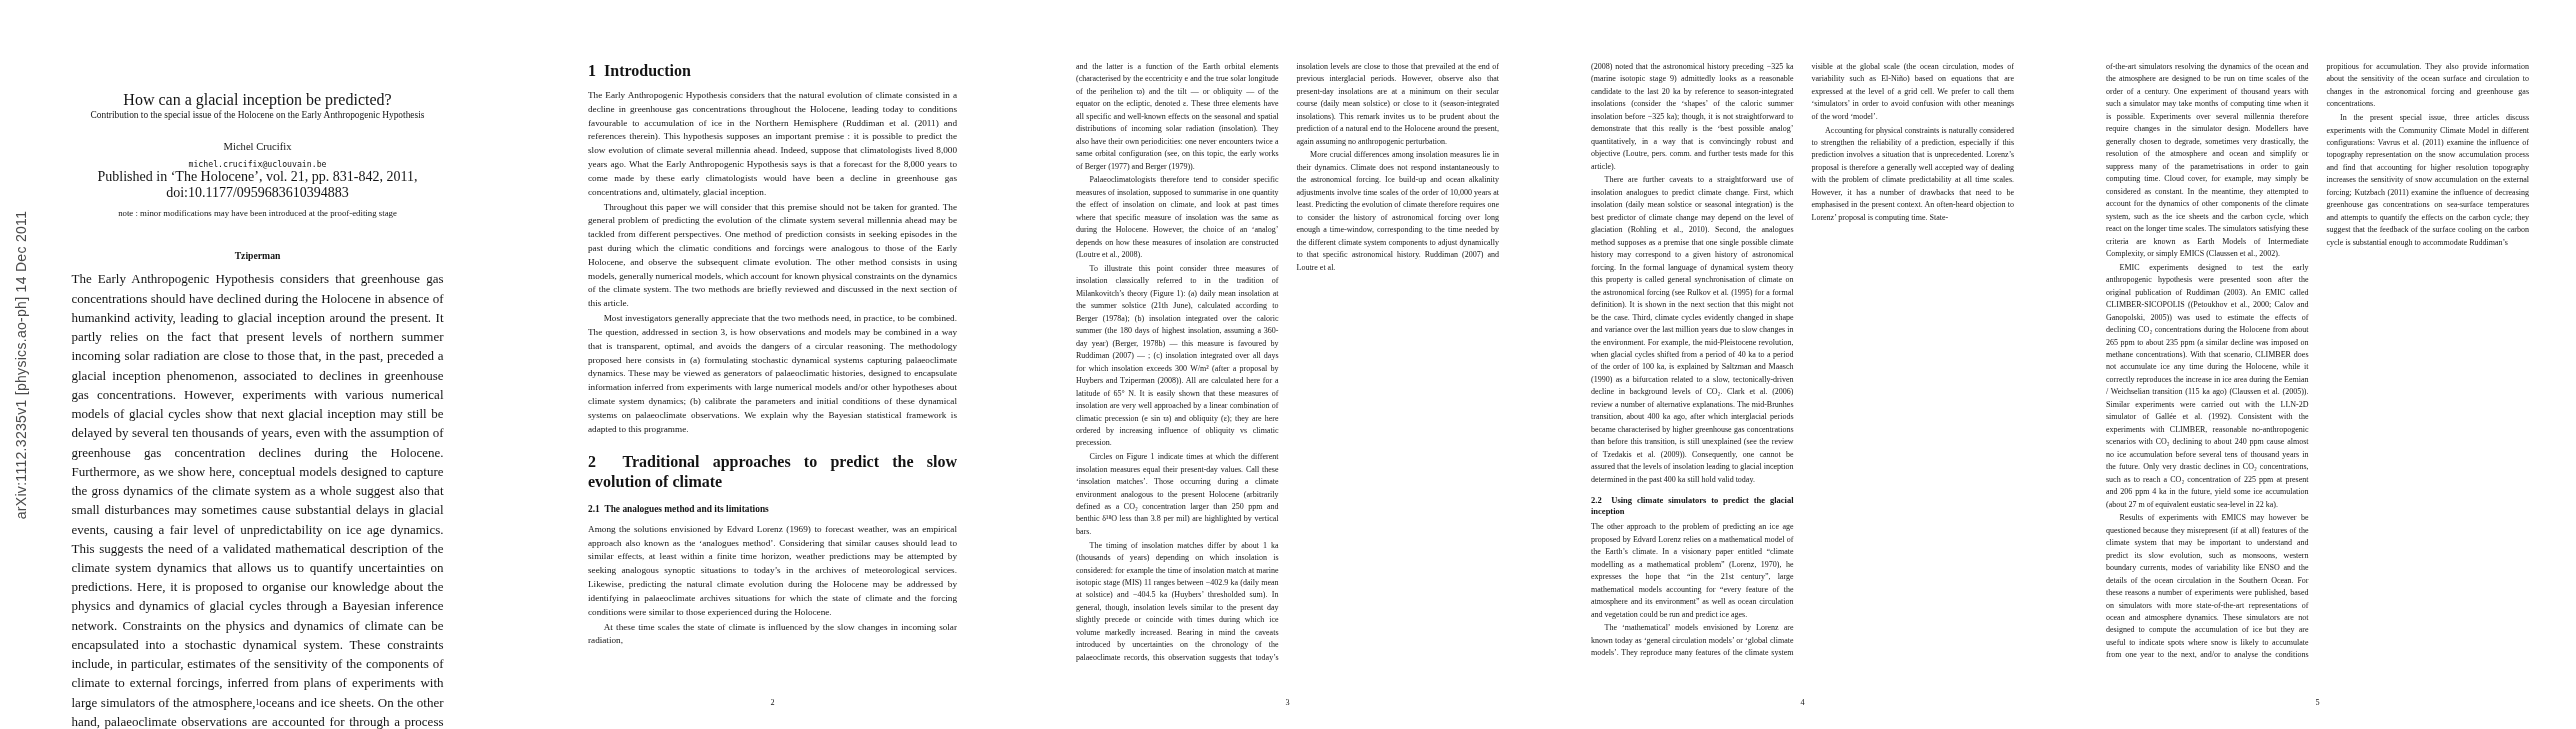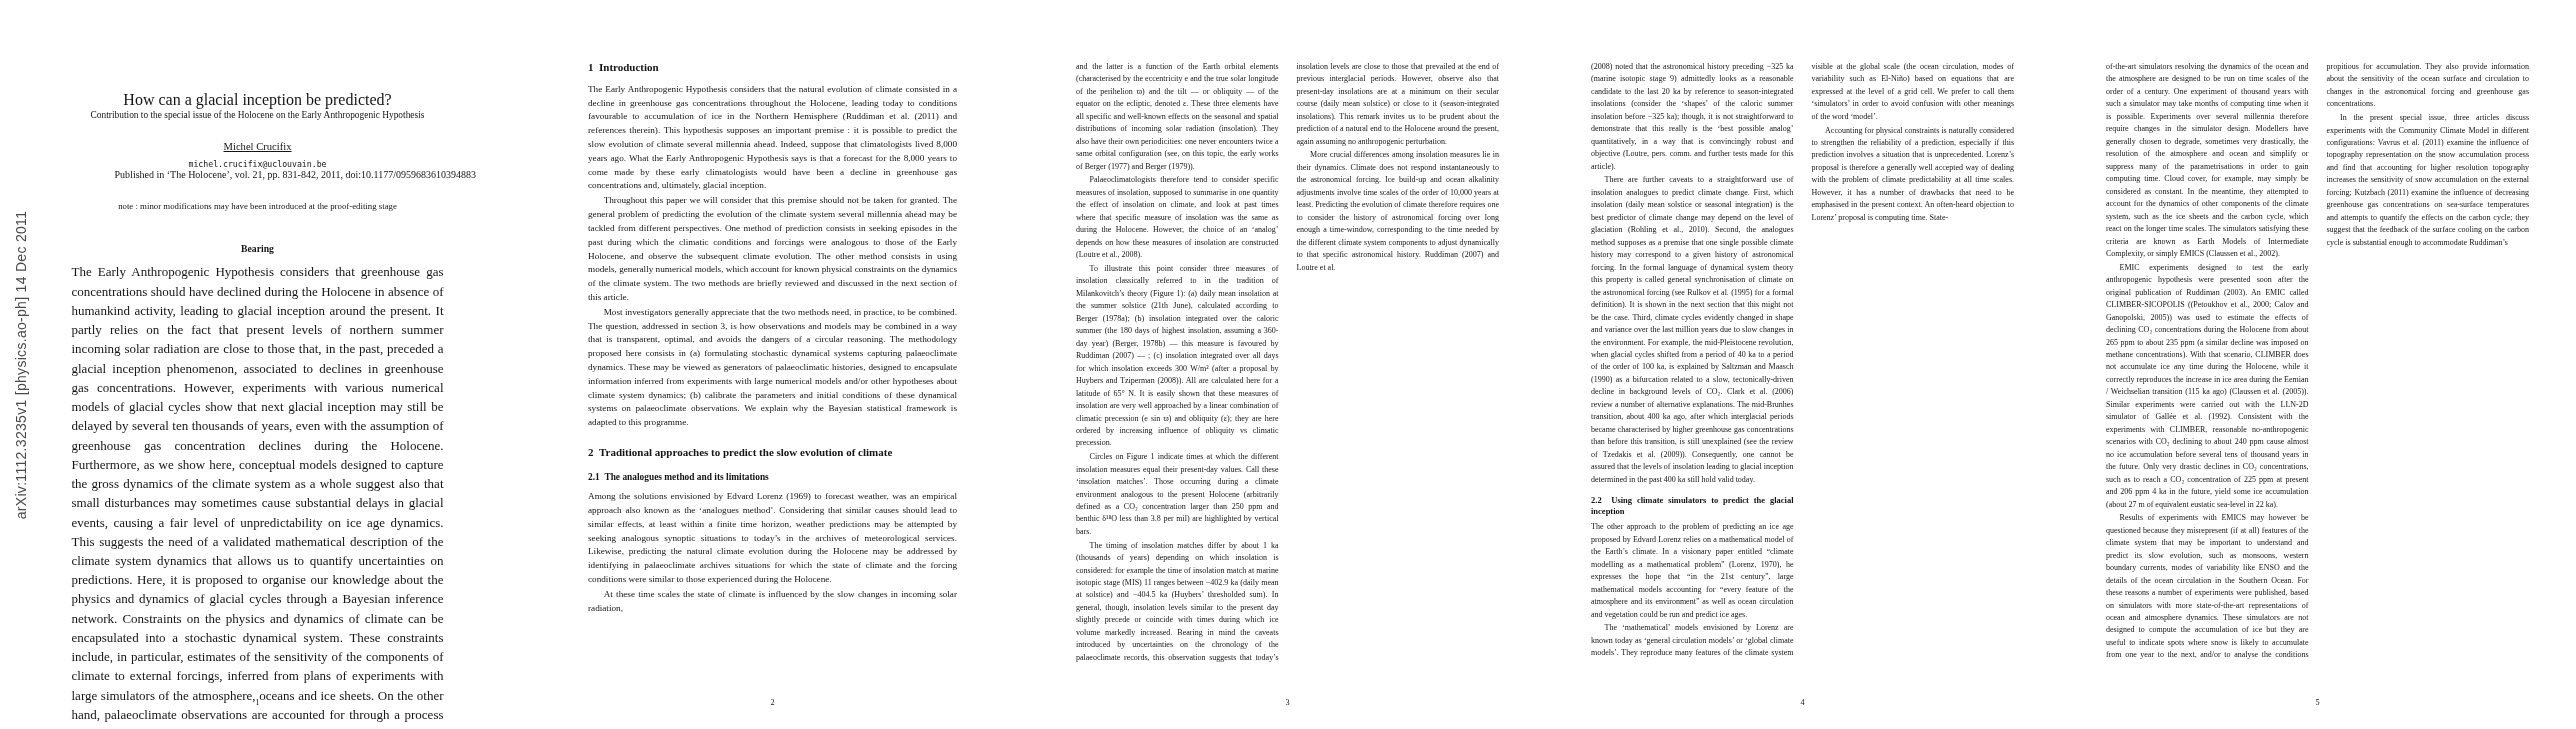--- a/index.html
+++ b/index.html
@@ -19,40 +19,40 @@
     transform:translate(-50%,-50%) rotate(-90deg);
     white-space:nowrap;
     font-family:"Liberation Sans", sans-serif;
     font-size:14px; color:#4a4a4a; letter-spacing:0.3px;
   }
 
   
   .titlepage .inner { position:absolute; top:91px; left:39px; right:39px; text-align:center; }
   .title { font-size:16px; font-weight:normal; margin-bottom:1px; }
   .subtitle { font-size:9.4px; margin-bottom:20.7px; }
-  .author { font-size:10.6px; margin-bottom:7.3px;text-decoration:underline; }
+  .author { font-size:10.6px; margin-bottom:7.3px; }
   .affiliation { font-size:9px; line-height:1.55; margin-bottom:2.4px; }
   .email { font-family:"DejaVu Sans Mono", monospace; font-size:8.2px; }
-  .pubnote { font-size:10px; margin-bottom:21px;text-align:right; }
+  .pubnote { font-size:14px; margin-bottom:7px; }
   .editnote { font-size:8.8px; margin-bottom:32px; }
   .abstract-title { font-size:9.7px; font-weight:bold; margin-bottom:8.5px; }
   .abstract-body {
     width:372px; margin:0 auto; text-align:justify;
     font-size:13px; line-height:1.48; text-indent:0;
   }
 
   
   .textpage .content { position:absolute; top:61px; text-align:justify; hyphens:auto; }
   .single .content { left:73px; width:369px; height:614px; font-size:9.2px; line-height:1.5; }
   .two-col .content {
     left:46px; width:423px; height:611px;
     column-count:2; column-gap:18px; column-fill:auto;
     font-size:8px; line-height:1.56;
   }
-  .content h2 { font-size:11px; font-weight:bold; margin:16px 0 8px; line-height:1.25; }
+  .content h2 { font-size:16px; font-weight:bold; margin:16px 0 8px; line-height:1.25; }
   .content h2:first-child { margin-top:0; }
   .content h3 { font-size:9.4px; font-weight:bold; margin:12px 0 6.7px; line-height:1.25; }
   .two-col .content h3 { font-size:8.5px; margin:9px 0 4.9px; }
   .content p { text-indent:1.7em; margin:0 0 1.2px 0; }
   .content p.noindent { text-indent:0; }
 
   .pageno {
     position:absolute; bottom:22px; left:0; width:100%;
     text-align:center; font-size:8.2px; color:#141414;
   }
@@ -65,21 +65,21 @@
   <div class="page titlepage">
     <div class="arxiv-stamp">arXiv:1112.3235v1  [physics.ao-ph]  14 Dec 2011</div>
     <div class="inner">
       <div class="title">How can a glacial inception be predicted?</div>
       <div class="subtitle">Contribution to the special issue of the Holocene on the Early Anthropogenic Hypothesis</div>
       <div class="author">Michel Crucifix</div>
       <div class="email">michel.crucifix@uclouvain.be</div>
       <div class="pubnote">Published in ‘The Holocene’, vol. 21, pp. 831-842, 2011, doi:10.1177/0959683610394883</div>
       <div class="editnote">note : minor modifications may have been introduced at the proof-editing stage</div>
       <div class="abstract">
-        <div class="abstract-title">Bearing</div>
+        <div class="abstract-title">Tziperman</div>
         <p class="abstract-body">The Early Anthropogenic Hypothesis considers that greenhouse gas concentrations should have declined during the Holocene in absence of humankind activity, leading to glacial inception around the present. It partly relies on the fact that present levels of northern summer incoming solar radiation are close to those that, in the past, preceded a glacial inception phenomenon, associated to declines in greenhouse gas concentrations. However, experiments with various numerical models of glacial cycles show that next glacial inception may still be delayed by several ten thousands of years, even with the assumption of greenhouse gas concentration declines during the Holocene. Furthermore, as we show here, conceptual models designed to capture the gross dynamics of the climate system as a whole suggest also that small disturbances may sometimes cause substantial delays in glacial events, causing a fair level of unpredictability on ice age dynamics. This suggests the need of a validated mathematical description of the climate system dynamics that allows us to quantify uncertainties on predictions. Here, it is proposed to organise our knowledge about the physics and dynamics of glacial cycles through a Bayesian inference network. Constraints on the physics and dynamics of climate can be encapsulated into a stochastic dynamical system. These constraints include, in particular, estimates of the sensitivity of the components of climate to external forcings, inferred from plans of experiments with large simulators of the atmosphere, oceans and ice sheets. On the other hand, palaeoclimate observations are accounted for through a process of parameter calibration. We discuss promises and challenges raised by this programme.</p>
       </div>
     </div>
     <div class="pageno">1</div>
   </div>
 
   <div class="page textpage single">
     <div class="content">
         <h2>1&nbsp;&nbsp;Introduction</h2>
         <p class="noindent">The Early Anthropogenic Hypothesis considers that the natural evolution of climate consisted in a decline in greenhouse gas concentrations throughout the Holocene, leading today to conditions favourable to accumulation of ice in the Northern Hemisphere (Ruddiman et al. (2011) and references therein). This hypothesis supposes an important premise : it is possible to predict the slow evolution of climate several millennia ahead. Indeed, suppose that climatologists lived 8,000 years ago. What the Early Anthropogenic Hypothesis says is that a forecast for the 8,000 years to come made by these early climatologists would have been a decline in greenhouse gas concentrations and, ultimately, glacial inception.</p>

